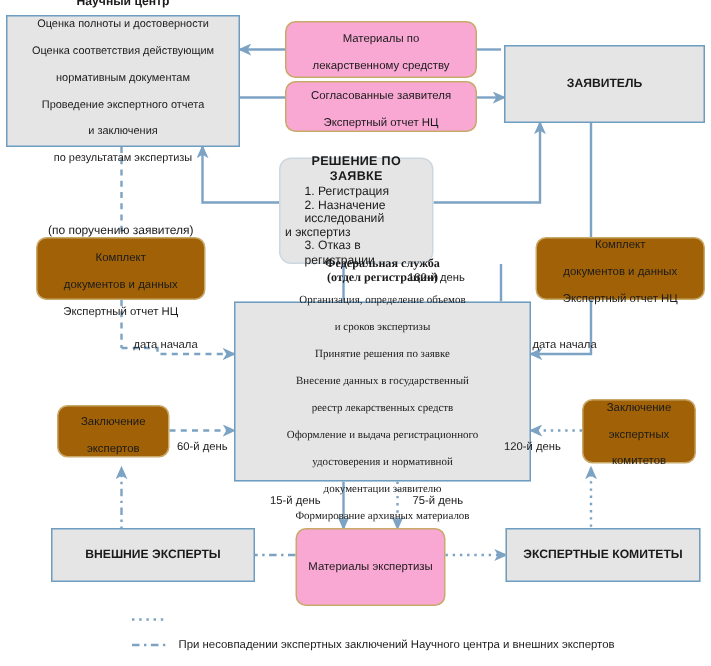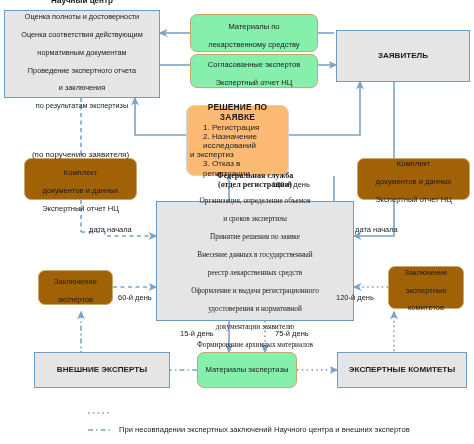--- a/index.html
+++ b/index.html
@@ -9,23 +9,23 @@
   #diagram{position:absolute;left:0;top:0;width:474px;height:444px;}
   svg.lines{position:absolute;left:0;top:0;width:474px;height:444px;
             pointer-events:none;}
   .box{position:absolute;box-sizing:border-box;display:flex;
        align-items:center;justify-content:center;text-align:center;
        line-height:1.12;}
   
   .bx-blue{border:1.3px solid #6d9dc0;background:#e5e5e5;}
   
   .bx-tan{border:1.2px solid #c9a96a;background:#a16207;border-radius:7px;}
-  .bx-tan-lite{border:1.2px solid #c9a96a;background:#86efac;border-radius:7px;}
+  .bx-tan-lite{border:1.2px solid #c9a96a;background:#f9a8d4;border-radius:7px;}
   
-  .bx-grey{border:1px solid #cdd7e0;background:#fdba74;border-radius:8px;}
+  .bx-grey{border:1px solid #cdd7e0;background:#e5e5e5;border-radius:8px;}
   .inner{padding:2px 3px;width:100%;}
   .ttl{font-weight:bold;display:block;}
   .cap{font-size:8px;}
   .lbl{position:absolute;font-size:7.5px;color:#222;white-space:nowrap;}
   .legend{position:absolute;font-size:7.6px;color:#222;white-space:nowrap;}
   .t7{font-size:7.3px;}
   .t75{font-size:7.6px;}
   .t8{font-size:8.1px;}
   .dec-list{text-align:left;font-size:8.1px;padding-left:14px;}
   .dec-ttl{text-align:center;font-weight:bold;font-size:8.4px;
@@ -104,21 +104,21 @@
 
   <div class="box bx-tan-lite" style="left:190px;top:14px;width:128px;height:38px;">
     <div class="inner">
       <span class="t75">Материалы по</span><br>
       <span class="t75">лекарственному средству</span>
     </div>
   </div>
 
   <div class="box bx-tan-lite" style="left:190px;top:54px;width:128px;height:34px;">
     <div class="inner">
-      <span class="t75">Согласованные экспертов</span><br>
+      <span class="t75">Согласованные заявителя</span><br>
       <span class="t75">Экспертный отчет НЦ</span>
     </div>
   </div>
 
   <div class="box bx-blue" style="left:336px;top:30px;width:134px;height:52px;">
     <span class="ttl t8">ЗАЯВИТЕЛЬ</span>
   </div>
 
   <div class="box bx-grey" style="left:186px;top:105px;width:103px;height:71px;">
     <div class="inner" style="padding:3px 2px;">
@@ -177,21 +177,21 @@
       <span class="t75">Заключение</span><br>
       <span class="t75">экспертных</span><br>
       <span class="t75">комитетов</span>
     </div>
   </div>
 
   <div class="box bx-blue" style="left:34px;top:352px;width:136px;height:36px;">
     <span class="ttl t8">ВНЕШНИЕ ЭКСПЕРТЫ</span>
   </div>
 
-  <div class="box bx-tan-lite" style="left:197px;top:352px;width:100px;height:36px;">
+  <div class="box bx-tan-lite" style="left:197px;top:352px;width:100px;height:52px;">
     <span class="t75">Материалы экспертизы</span>
   </div>
 
   <div class="box bx-blue" style="left:337px;top:352px;width:130px;height:36px;">
     <span class="ttl t8">ЭКСПЕРТНЫЕ КОМИТЕТЫ</span>
   </div>
 
   <div class="lbl" style="left:272px;top:180px;">180-й день</div>
   <div class="lbl" style="left:89px;top:225px;">дата начала</div>
   <div class="lbl" style="left:355px;top:225px;">дата начала</div>

